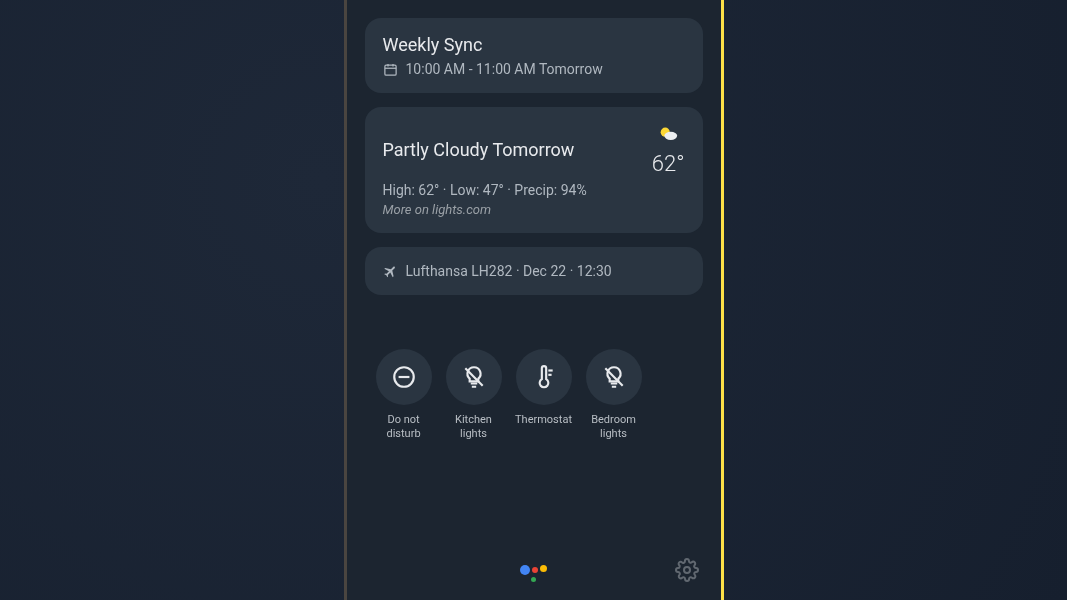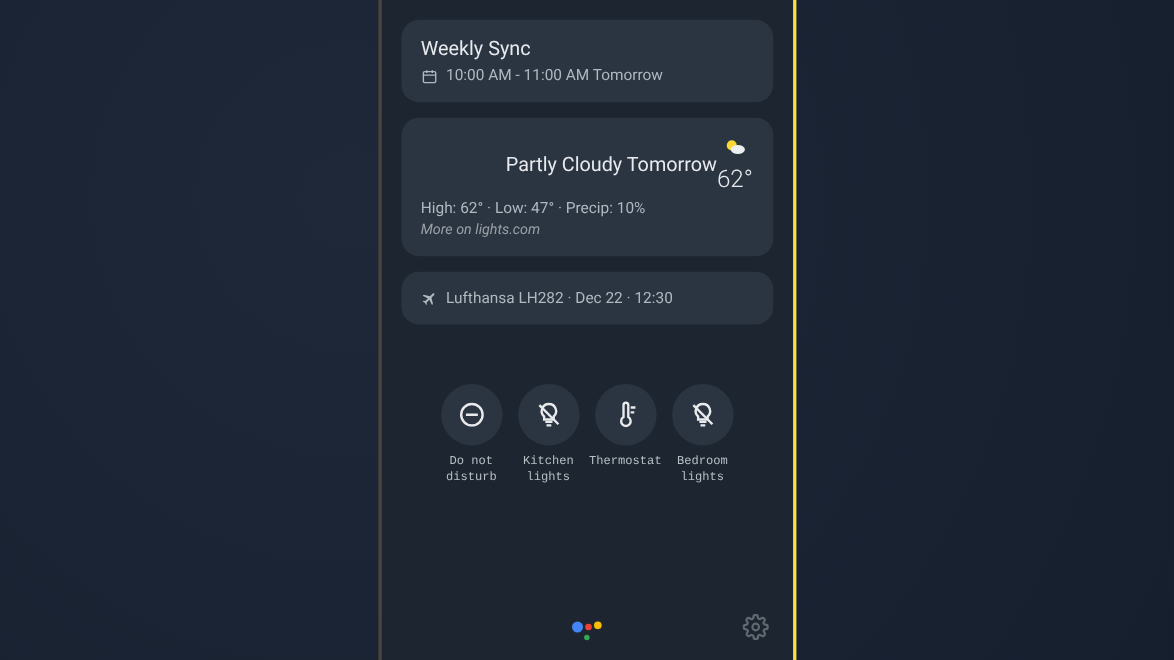--- a/index.html
+++ b/index.html
@@ -50,21 +50,21 @@
     }
     .card-more {
       color: #9aa0a6;
       font-size: 13px;
       font-style: italic;
       margin-top: 4px;
     }
     .weather-header {
       display: flex;
       align-items: center;
-      justify-content: flex-end;
+      justify-content: space-between;
       margin-bottom: 6px;
     }
     .weather-title {
       color: #e8eaed;
       font-size: 18px;
       font-weight: 400;
     }
     .weather-temp-group {
       display: flex;
       align-items: center;
@@ -80,24 +80,23 @@
       width: 22px;
       height: 22px;
     }
     .icon-inline {
       width: 15px;
       height: 15px;
       flex-shrink: 0;
     }
     .controls-row {
       display: flex;
-      justify-content: center;
+      justify-content: flex-start;
       margin-top: 40px;
       padding: 0 4px;
-      font-family: Liberation Mono, monospace;
     }
     .control-item {
       display: flex;
       flex-direction: column;
       align-items: center;
       gap: 8px;
       width: 70px;
     }
     .control-circle {
       width: 56px;
@@ -169,21 +168,21 @@
         <div class="weather-title">Partly Cloudy Tomorrow</div>
         <div class="weather-temp-group">
           <svg class="weather-icon-svg" viewBox="0 0 24 24">
             <circle cx="9" cy="10" r="5" fill="#FDD835"></circle>
             <ellipse cx="15" cy="14" rx="7" ry="4.5" fill="#ECEFF1"></ellipse>
           </svg>
           <span class="weather-temp">62°</span>
         </div>
       </div>
       <div class="card-sub">
-        <span>High: 62° · Low: 47° · Precip: 10%</span>
+        <span>High: 62° · Low: 47° · Precip: 94%</span>
       </div>
       <div class="card-more">More on lights.com</div>
     </div>
 
     <div class="card">
       <div class="card-sub">
         <svg class="icon-inline" viewBox="0 0 24 24" fill="#b0b8c0">
           <path d="M21 16v-2l-8-5V3.5c0-.83-.67-1.5-1.5-1.5S10 2.67 10 3.5V9l-8 5v2l8-2.5V19l-2 1.5V22l3.5-1 3.5 1v-1.5L13 19v-5.5l8 2.5z" transform="rotate(45 12 12)"></path>
         </svg>
         <span>Lufthansa LH282  ·  Dec 22  ·  12:30</span>

